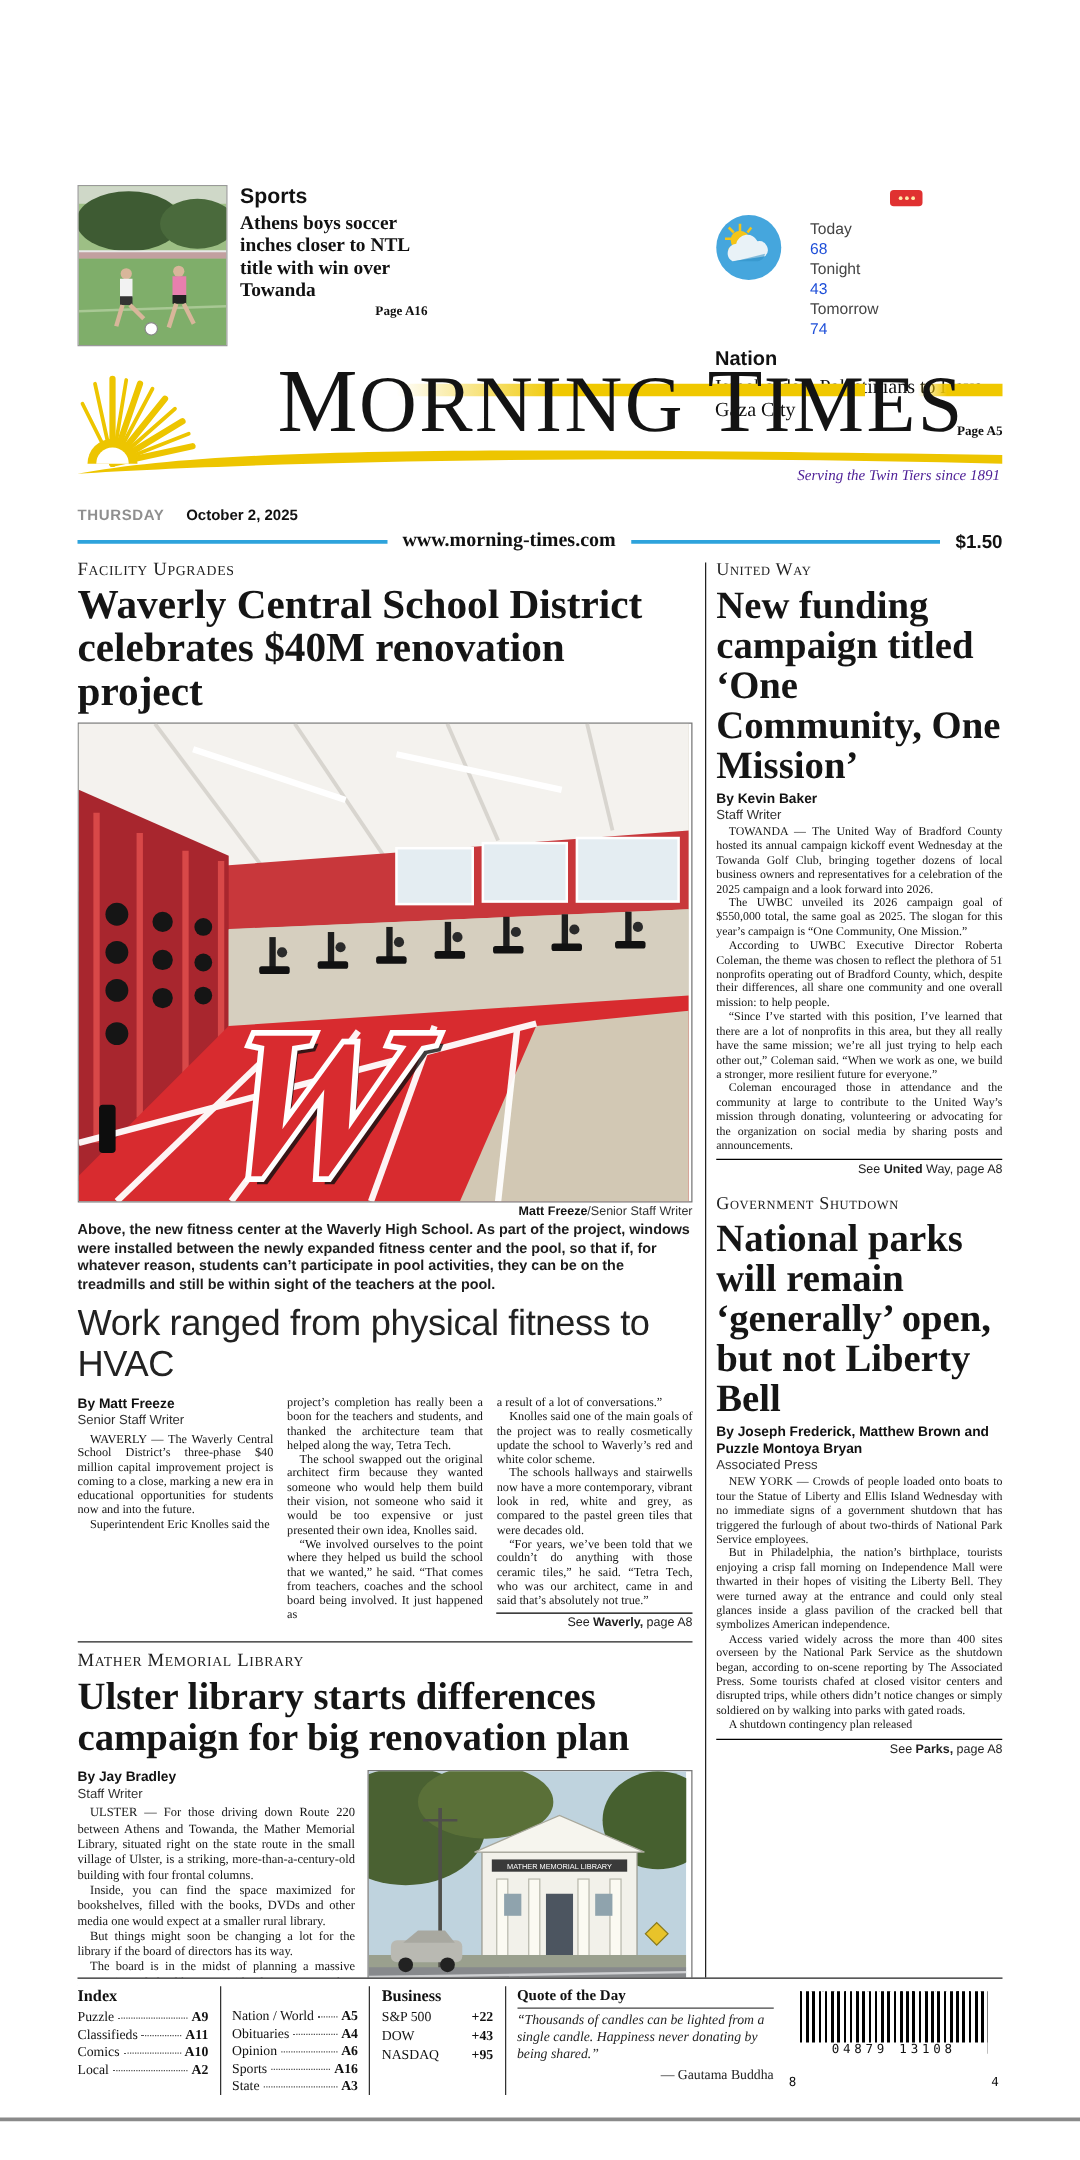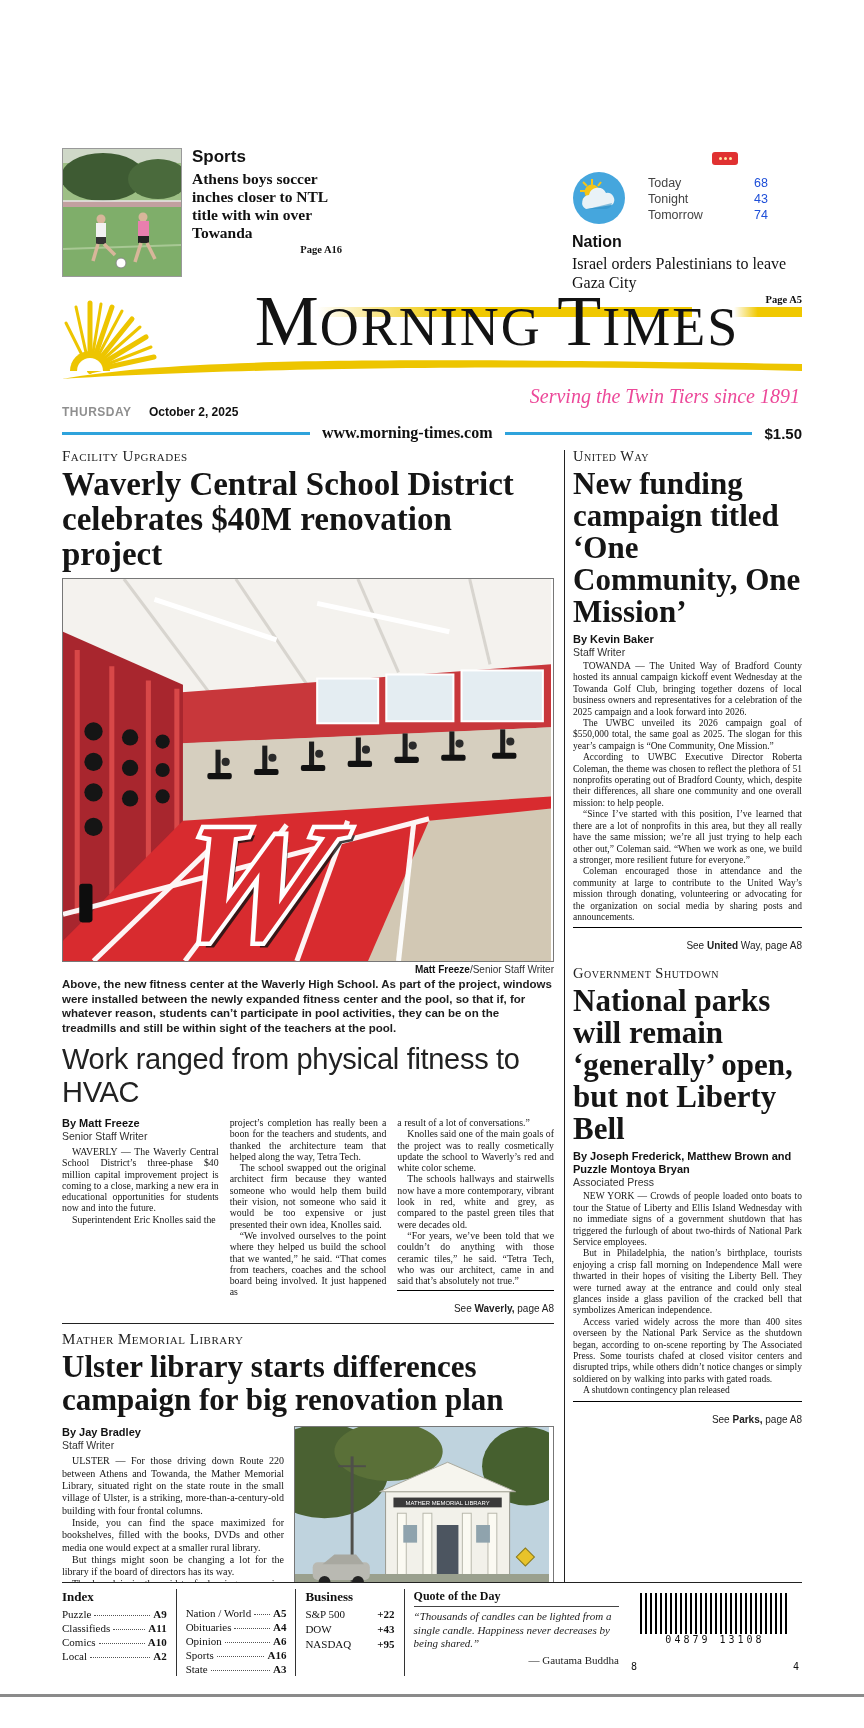--- a/index.html
+++ b/index.html
@@ -17,38 +17,38 @@
   .teaser-sports{display:flex;width:390px;}
   .sports-photo{width:118px;height:127px;border:1px solid #999;flex:none;margin-top:3px;}
   .sports-text{margin-left:10px;width:150px;}
   .teaser-kicker{font-family:"Liberation Sans",sans-serif;font-weight:bold;font-size:17px;margin-top:2px;}
   .teaser-headline{font-weight:bold;font-size:15.5px;line-height:18px;margin-top:3px;}
   .teaser-page{font-weight:bold;font-size:10.5px;text-align:right;margin-top:2px;}
   .teaser-right{flex:1;padding-left:120px;position:relative;}
   .weather{display:flex;margin-top:26px;}
   .weather-icon{width:54px;height:54px;flex:none;}
   .weather-table{margin-left:22px;margin-top:4px;width:120px;font-family:"Liberation Sans",sans-serif;font-size:12.5px;color:#444;}
-  .weather-row{display:flex;justify-content:space-between;line-height:16px;}
+  .weather-row{display:flex;justify-content:space-between;line-height:16px;flex-direction:column;}
   .weather-row .wval{color:#1d4ed8;}
   .nation-kicker{font-family:"Liberation Sans",sans-serif;font-weight:bold;font-size:16px;margin-top:8px;}
   .nation-headline{font-size:16px;line-height:19px;margin-top:3px;width:215px;}
   .nation-page{font-weight:bold;font-size:10.5px;text-align:right;margin-top:2px;}
 
   
   .masthead{position:relative;height:118px;}
   .strip{position:absolute;height:10px;background:linear-gradient(to right,rgba(240,200,0,0),#f0c800 35%,#f0c800);}
   .strip1{left:255px;top:22px;width:375px;}
   .strip2{left:672px;top:22px;width:68px;}
   .mast-title{position:absolute;left:130px;right:0;top:0;text-align:center;white-space:nowrap;
               font-family:"Liberation Serif",serif;color:#131313;letter-spacing:1px;}
   .mast-title .cap{font-size:72px;line-height:72px;vertical-align:baseline;}
-  .mast-title .rest{font-size:54px;line-height:72px;letter-spacing:2px;}
+  .mast-title .rest{font-size:64px;line-height:72px;letter-spacing:2px;}
   .sun-logo{position:absolute;left:0;top:8px;}
   .swoosh{position:absolute;left:0;top:72px;width:740px;height:24px;}
-  .tagline{position:absolute;right:2px;top:100px;font-style:italic;font-size:20px;color:#ec4899;}
+  .tagline{position:absolute;right:2px;top:88px;font-style:italic;font-size:12px;color:#4c1d95;}
   .date-row{margin-top:2px;font-family:"Liberation Sans",sans-serif;font-size:12px;font-weight:bold;}
   .date-row .day{color:#8f8f8f;letter-spacing:0.5px;margin-right:14px;}
   
   .rule-row{display:flex;align-items:center;margin-top:5px;margin-bottom:6px;}
   .blue-line{height:3px;background:#2ea3dc;flex:1;}
   .site{margin:0 12px;font-weight:bold;font-size:16px;}
   .price{margin-left:12px;font-family:"Liberation Sans",sans-serif;font-weight:bold;font-size:15px;}
 
   
   .content{display:flex;height:1164px;overflow:hidden;}
@@ -64,21 +64,21 @@
   .caption{font-family:"Liberation Sans",sans-serif;font-weight:bold;font-size:11.5px;line-height:14.5px;color:#1d1d1d;margin-top:2px;}
   .subhead{font-family:"Liberation Sans",sans-serif;font-size:29px;color:#222;margin-top:8px;letter-spacing:-0.3px;}
   .byline{font-family:"Liberation Sans",sans-serif;margin-bottom:4px;}
   .byline .bname{font-weight:bold;font-size:11px;line-height:13px;display:block;}
   .byline .brole{font-size:10.5px;line-height:12px;color:#333;display:block;}
   .body-row{display:flex;gap:11px;margin-top:8px;}
   .bcol{flex:1;min-width:0;}
   .pcol{font-size:9.8px;line-height:11.3px;text-align:justify;color:#141414;}
   .pcol p{margin:0;text-indent:10px;}
   .cont p:first-child{text-indent:0;}
-  .jump{margin-top:4px;border-top:1px solid #000;padding-top:12px;text-align:right;
+  .jump{margin-top:4px;border-top:1px solid #000;padding-top:2px;text-align:right;
         font-family:"Liberation Sans",sans-serif;font-size:10px;color:#222;}
   .jump b{font-weight:bold;}
   .sect-rule{border:none;border-top:1.5px solid #222;margin:9px 0 7px 0;}
 
   
   .lib-row{display:flex;margin-top:4px;}
   .lib-text{width:222px;flex:none;}
   .lib-text .pcol{font-size:10px;line-height:12.3px;}
   .lib-photo-block{margin-left:10px;flex:1;}
 
@@ -508,21 +508,21 @@
             <span>DOW</span>
             <span class="bval">+43</span>
           </div>
         <div class="biz-row">
             <span>NASDAQ</span>
             <span class="bval">+95</span>
           </div>
       </div>
       <div class="fsec qod">
         <div class="qtitle">Quote of the Day</div>
-        <div class="qtext">“Thousands of candles can be lighted from a single candle. Happiness never decreases by being shared.”</div>
+        <div class="qtext">“Thousands of candles can be lighted from a single candle. Happiness never donating by being shared.”</div>
         <div class="qattr">— Gautama Buddha</div>
       </div>
       <div class="barcode-zone">
         <span class="bc-side">8</span>
         <div class="bars-wrap">
           <div class="bars"></div>
           <div class="bc-digits">04879 13108</div>
         </div>
         <span class="bc-side">4</span>
       </div>

